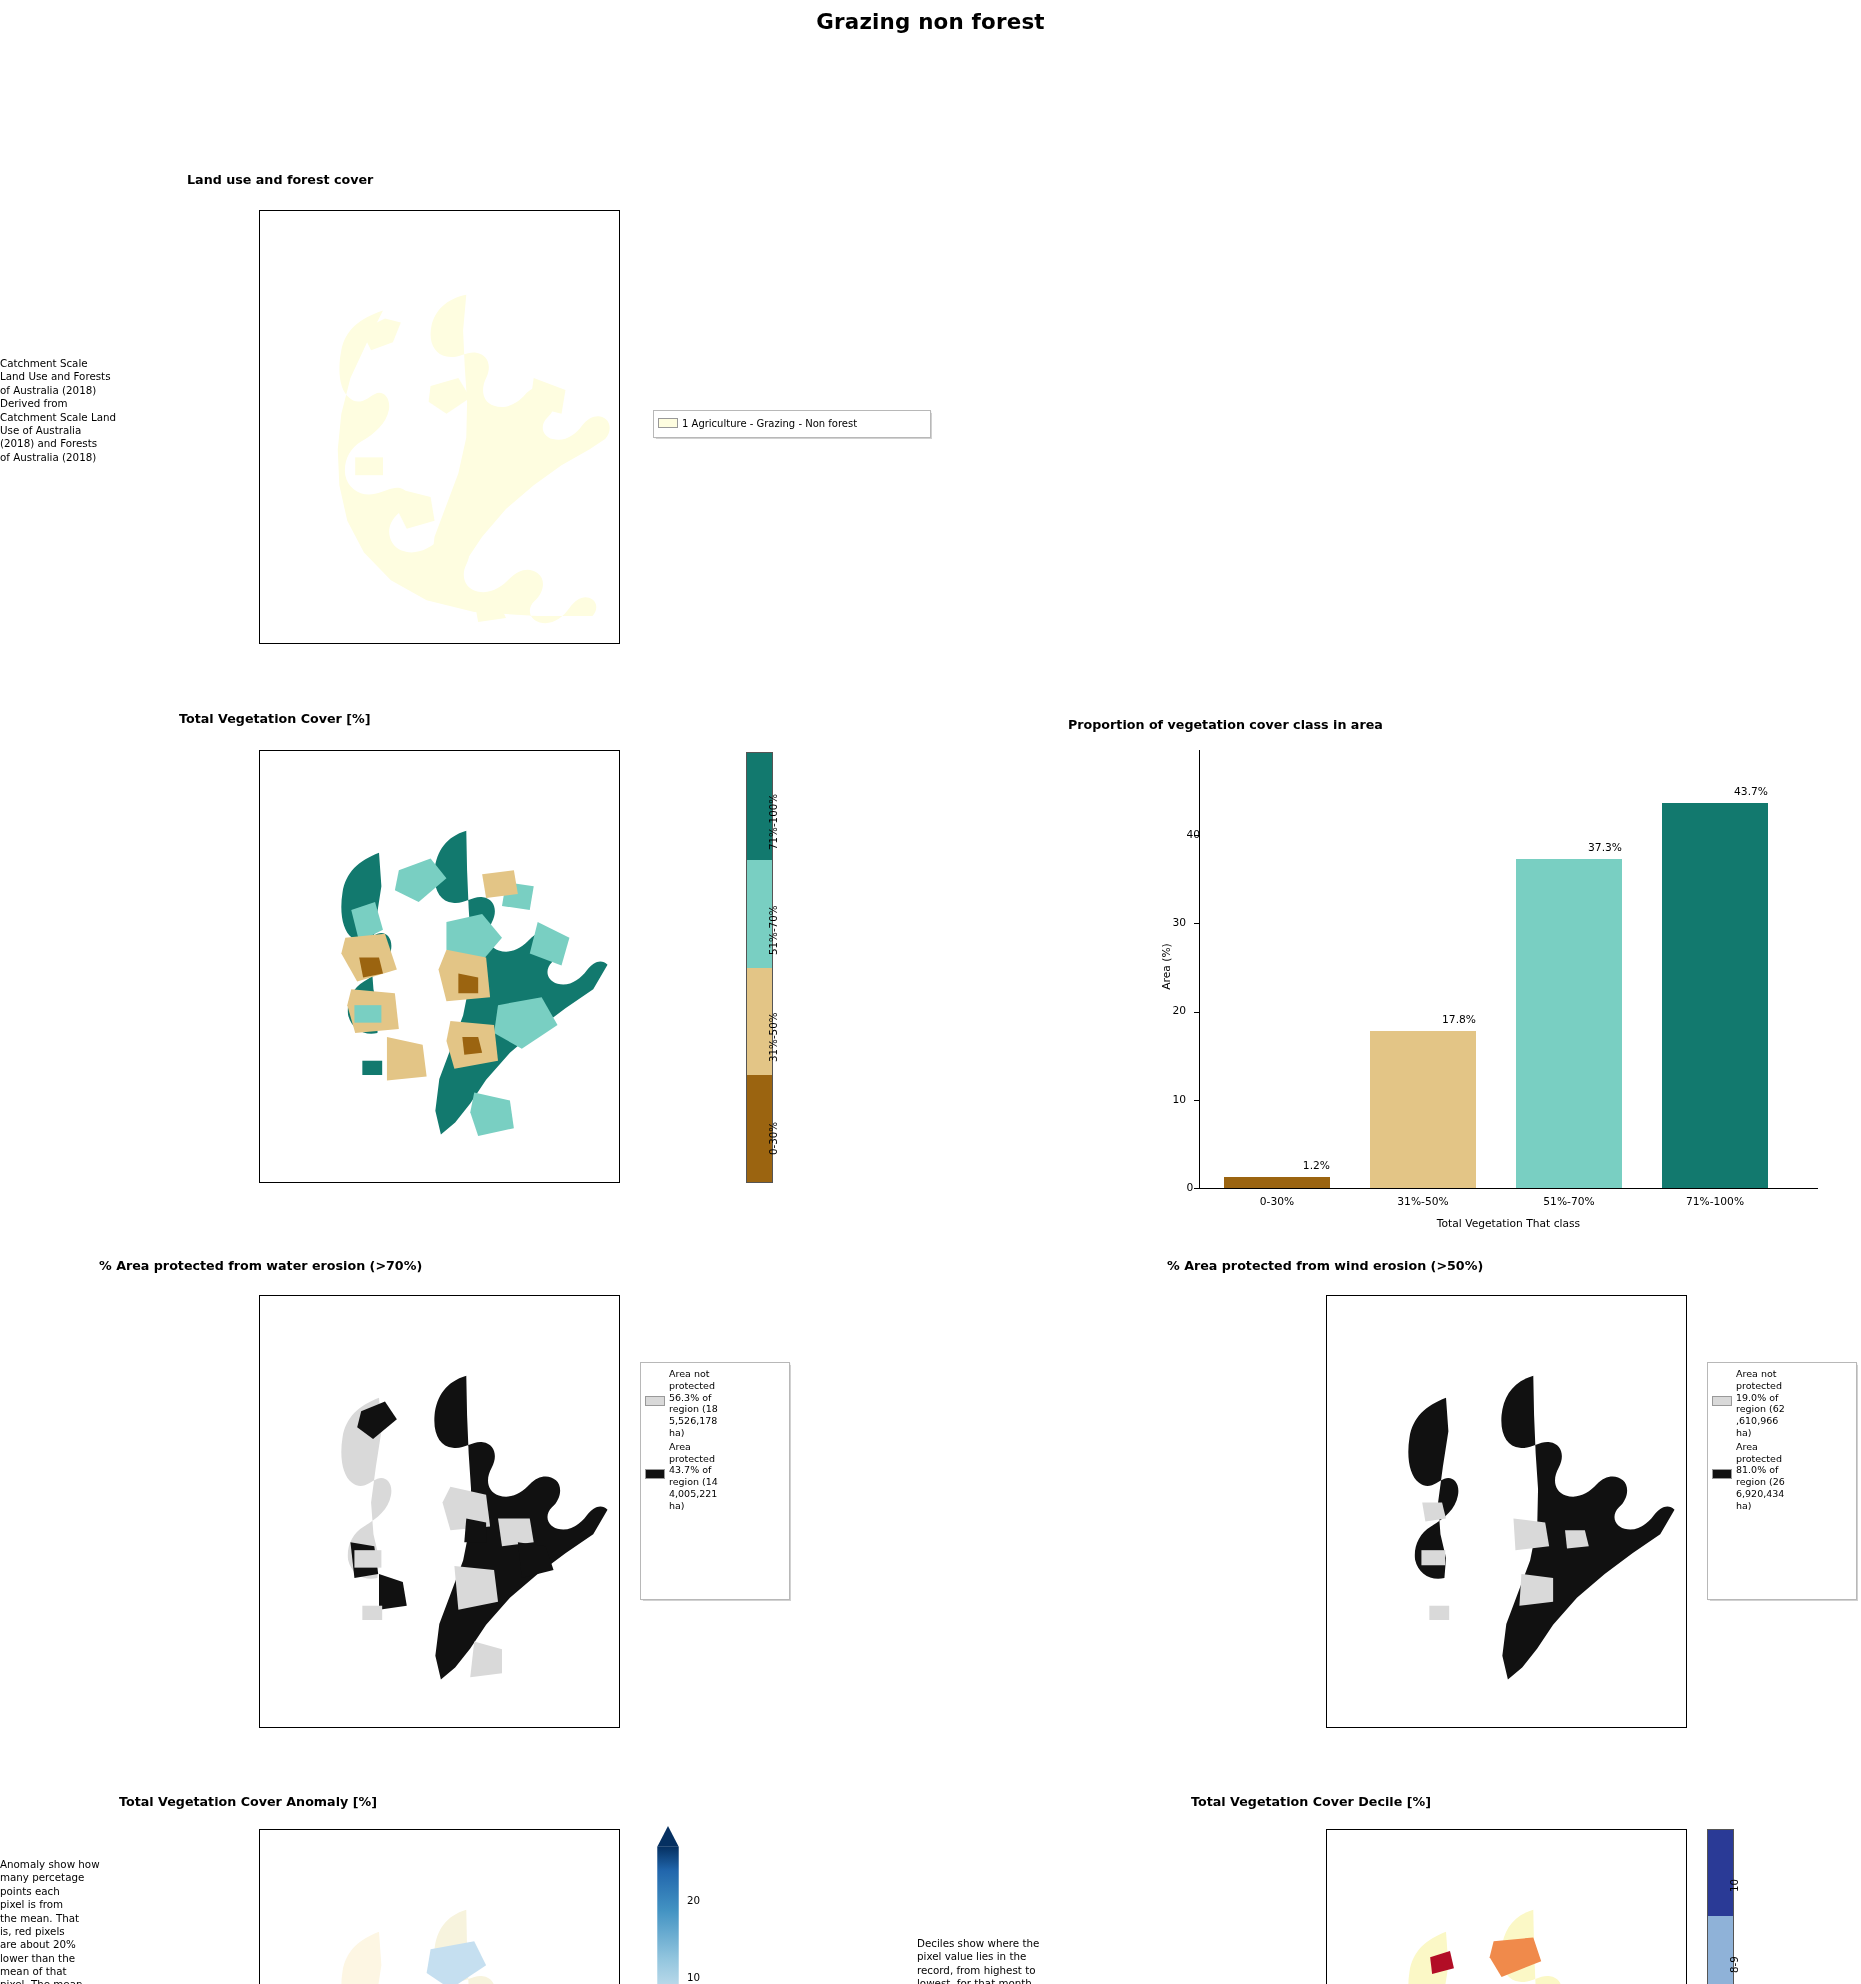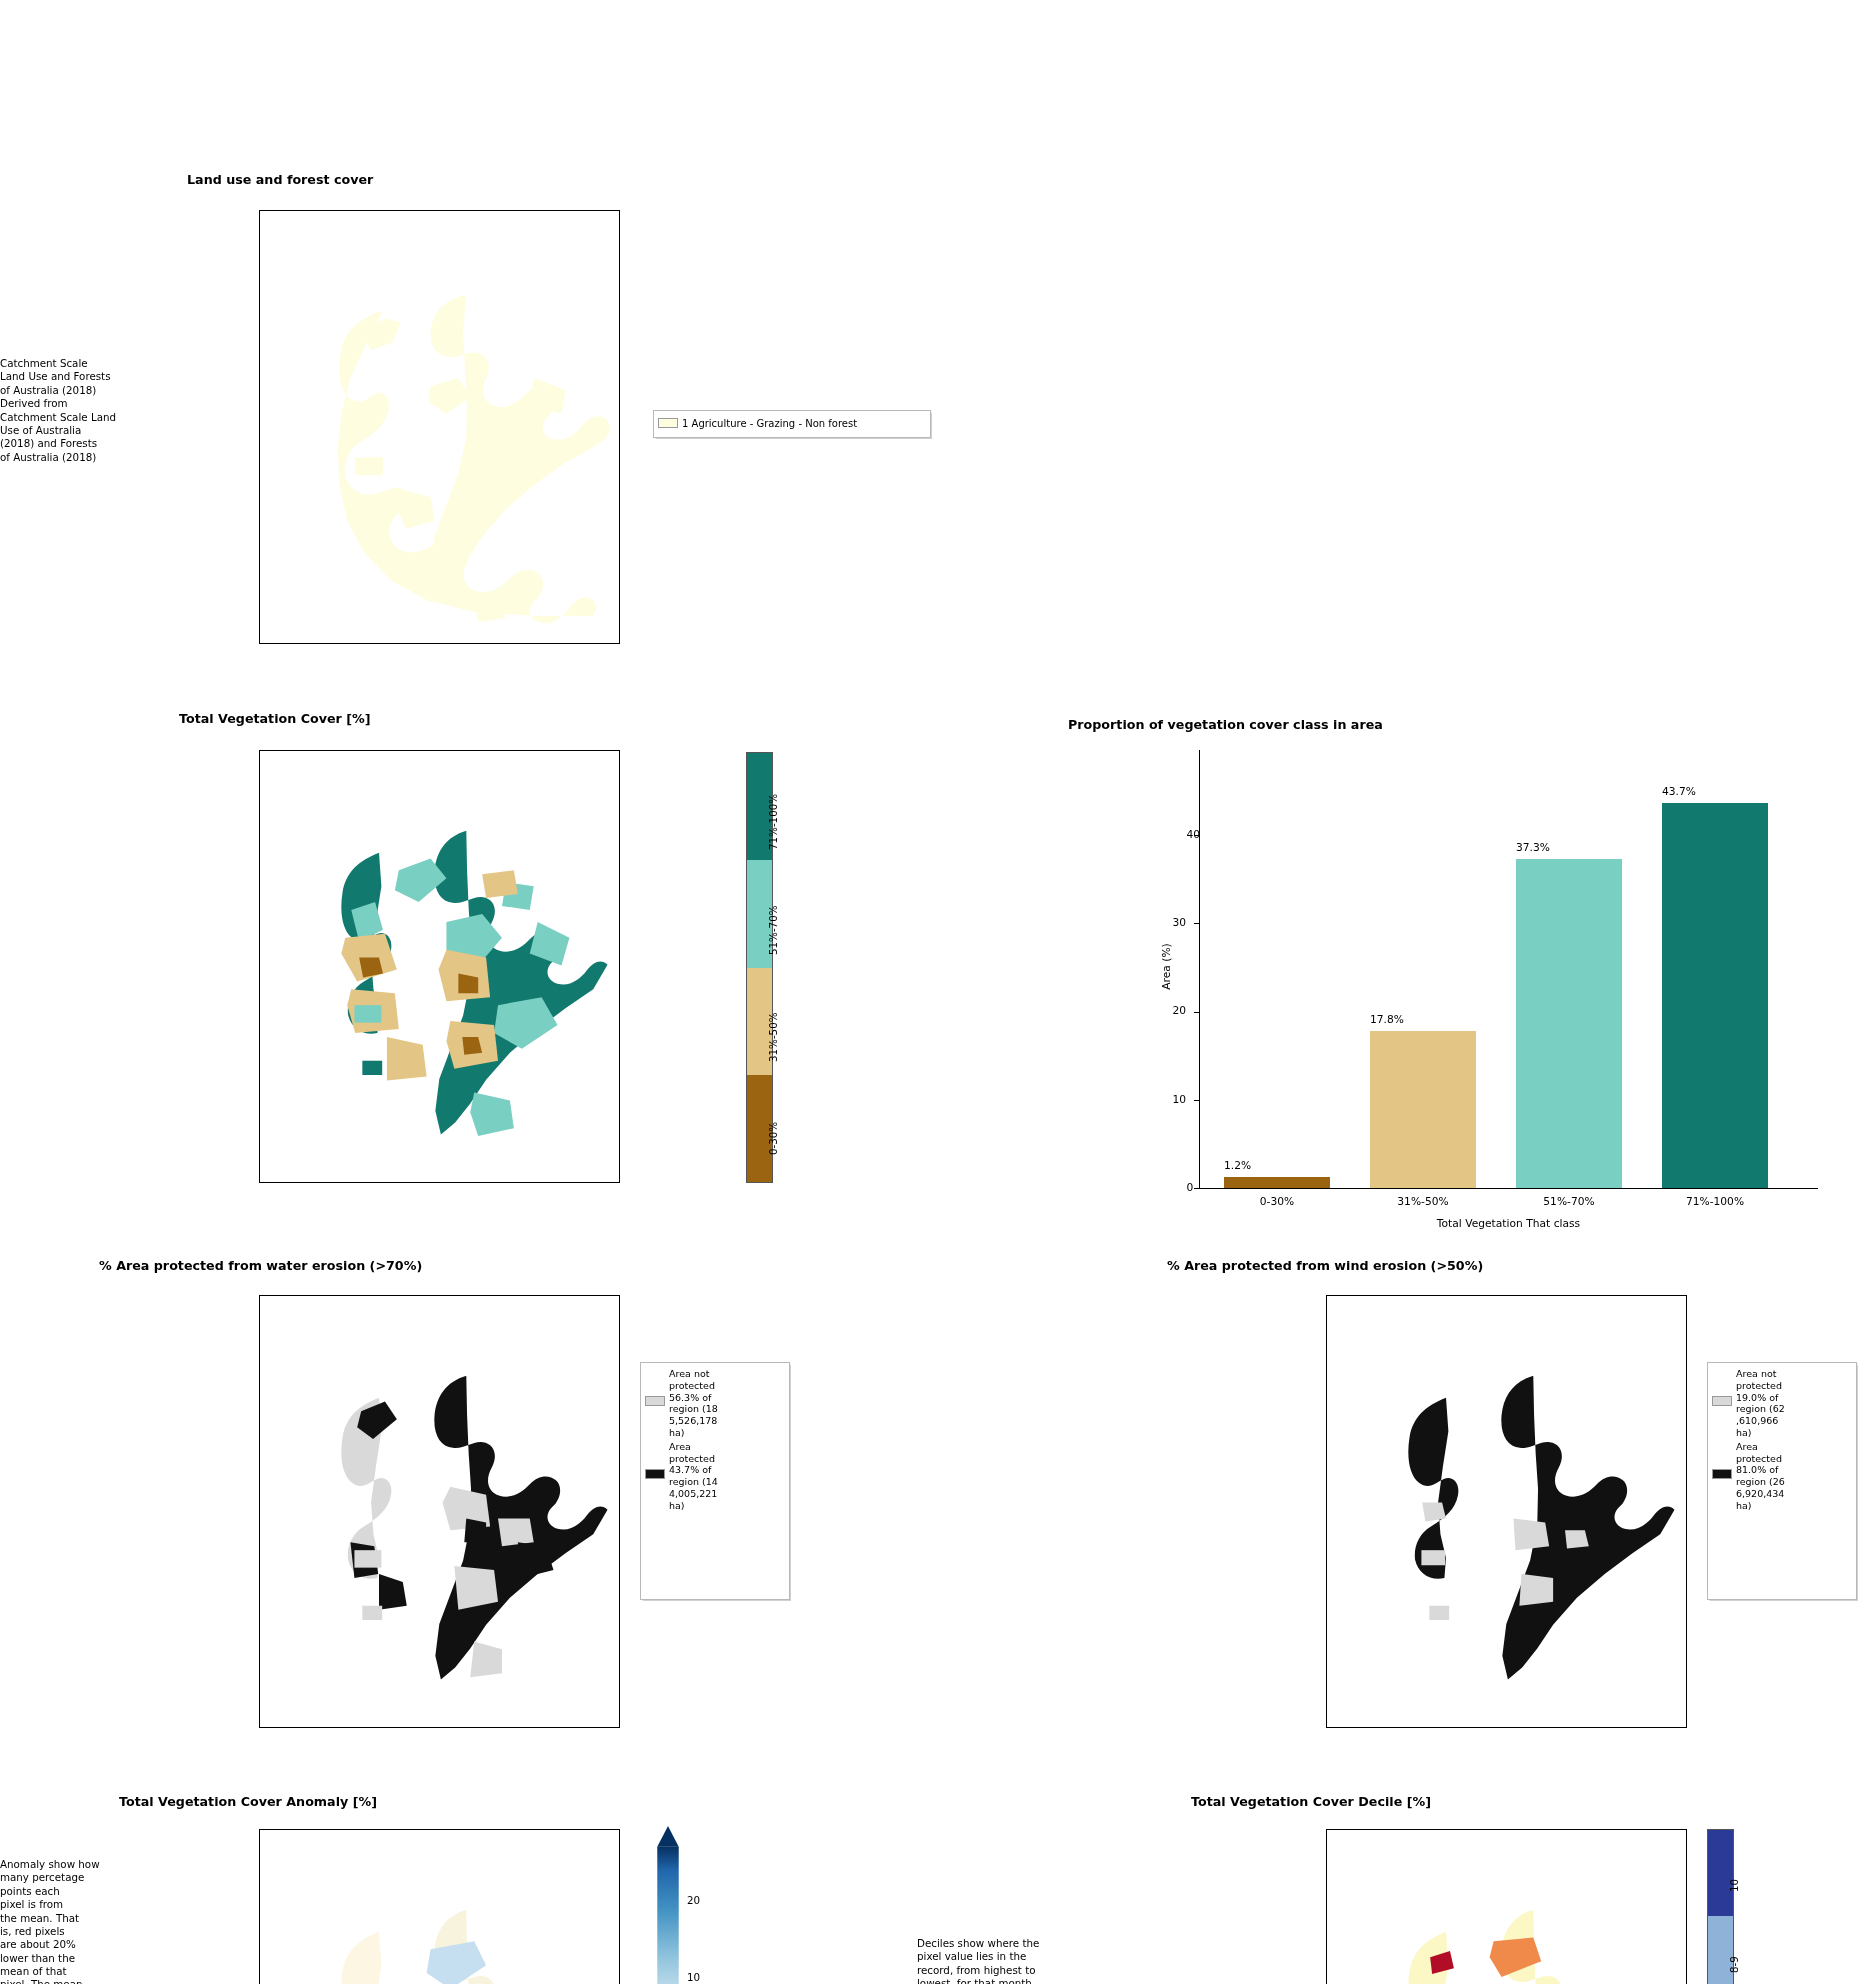--- a/index.html
+++ b/index.html
@@ -117,41 +117,42 @@
   }
   .bc-xtick {
     position: absolute;
     font-size: 10.7px;
     text-align: center;
   }
   .bc-bar { position: absolute; bottom: 0; }
   .bc-barlabel {
     position: absolute;
     font-size: 10.7px;
-    text-align: left;
+    text-align: right;
   }
   .bc-ylabel {
     position: absolute;
     font-size: 10.7px;
     transform: rotate(-90deg);
     transform-origin: center center;
     white-space: nowrap;
   }
   .bc-xlabel {
     position: absolute;
     font-size: 10.7px;
     text-align: center;
   }
   svg { display: block; }
 </style>
 </head>
 <body>
 
 <div class="page">
 
+  <div class="main-title">Grazing non forest</div>
 
   <div class="panel-title" style="top:172px; left:187px; width:437px;">Land use and forest cover</div>
 
   <div class="side-note" style="top:357px; left:0px; width:171px;"> Catchment Scale
 Land Use and Forests
 of Australia (2018)
 Derived from
 Catchment Scale Land
 Use of Australia
 (2018) and Forests

